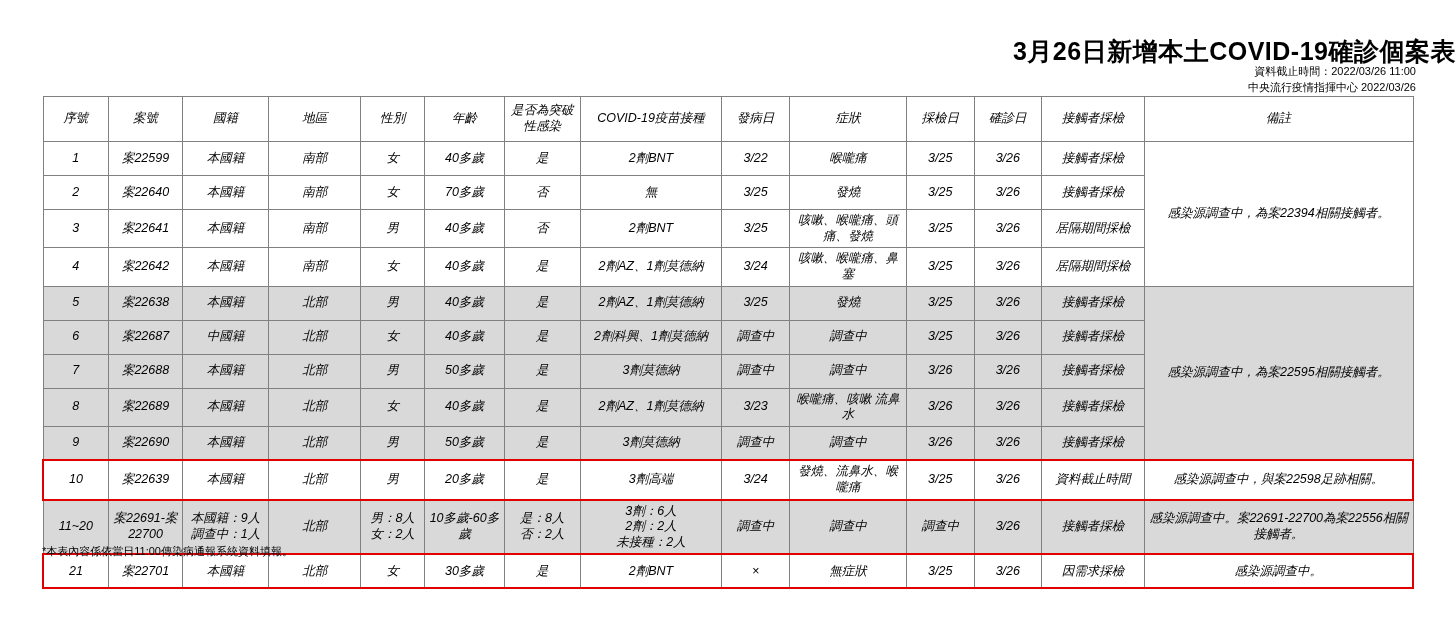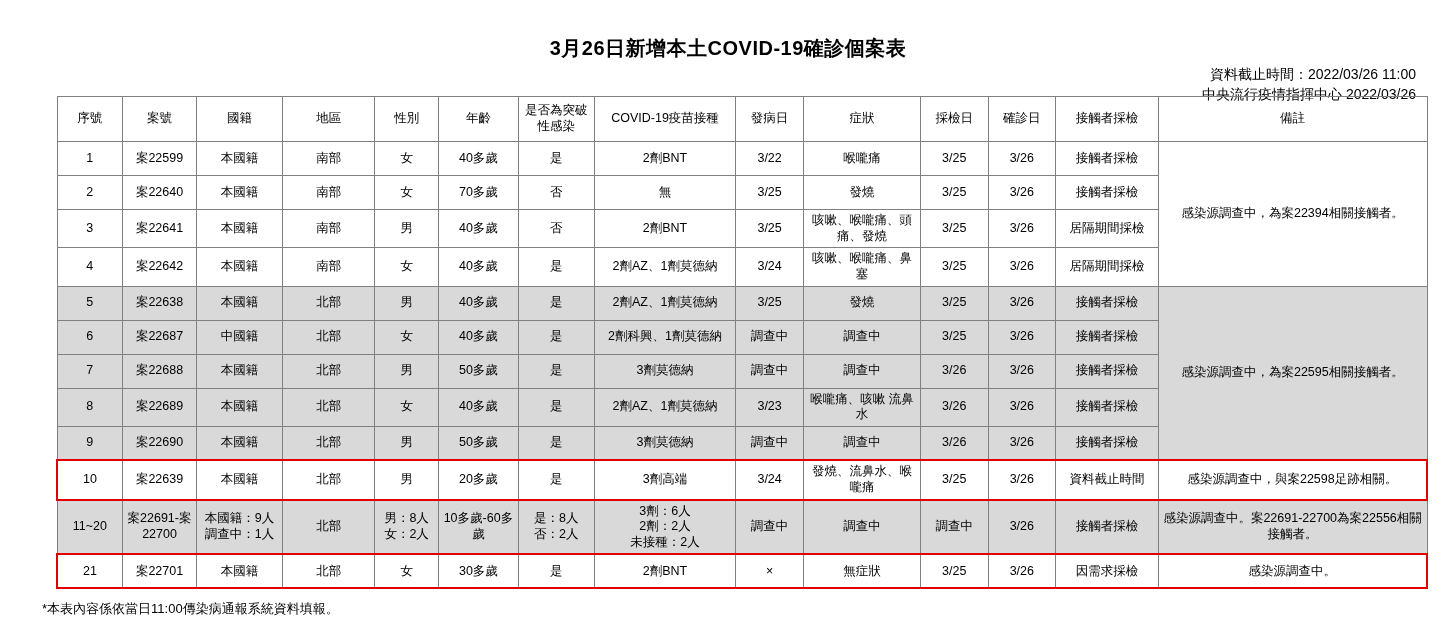--- a/index.html
+++ b/index.html
@@ -15,41 +15,42 @@
     position: relative;
     overflow: hidden;
   }
   .page {
     width: 1456px;
     height: 633px;
     position: relative;
     box-sizing: border-box;
   }
   .doc-title {
-    text-align: center;
-    font-size: 20px;
+    text-align: right;
+    font-size: 25px;
     font-weight: bold;
     letter-spacing: 0.5px;
     padding-top: 36px;
     line-height: 1.2;
   }
   .meta-block {
     position: absolute;
     right: 40px;
     top: 64px;
     text-align: right;
-    font-size: 14px;
+    font-size: 11px;
     line-height: 1.45;
     color: #000;
   }
   .table-wrap {
     position: absolute;
-    left: 56px;
+    left: 42px;
     top: 96px;
     width: 1372px;
+    font-style: italic;
   }
   table.covid {
     border-collapse: collapse;
     width: 1372px;
     table-layout: fixed;
   }
   table.covid th, table.covid td {
     border: 1px solid #808080;
     text-align: center;
     vertical-align: middle;
@@ -81,22 +82,22 @@
   
   tr.redbox td {
     border-top: 2px solid #e00000;
     border-bottom: 2px solid #e00000;
   }
   tr.redbox td:first-child { border-left: 2px solid #e00000; margin-left: 24px; }
   tr.redbox td:last-child { border-right: 2px solid #e00000; margin-left: 34px; }
   .footnote {
     position: absolute;
     left: 42px;
-    top: 600px;
-    font-size: 13px;
+    top: 544px;
+    font-size: 11px;
   }
   
   col.c0 { width: 64px; }
   col.c1 { width: 72px; }
   col.c2 { width: 84px; }
   col.c3 { width: 90px; }
   col.c4 { width: 62px; }
   col.c5 { width: 78px; }
   col.c6 { width: 74px; }
   col.c7 { width: 138px; }

